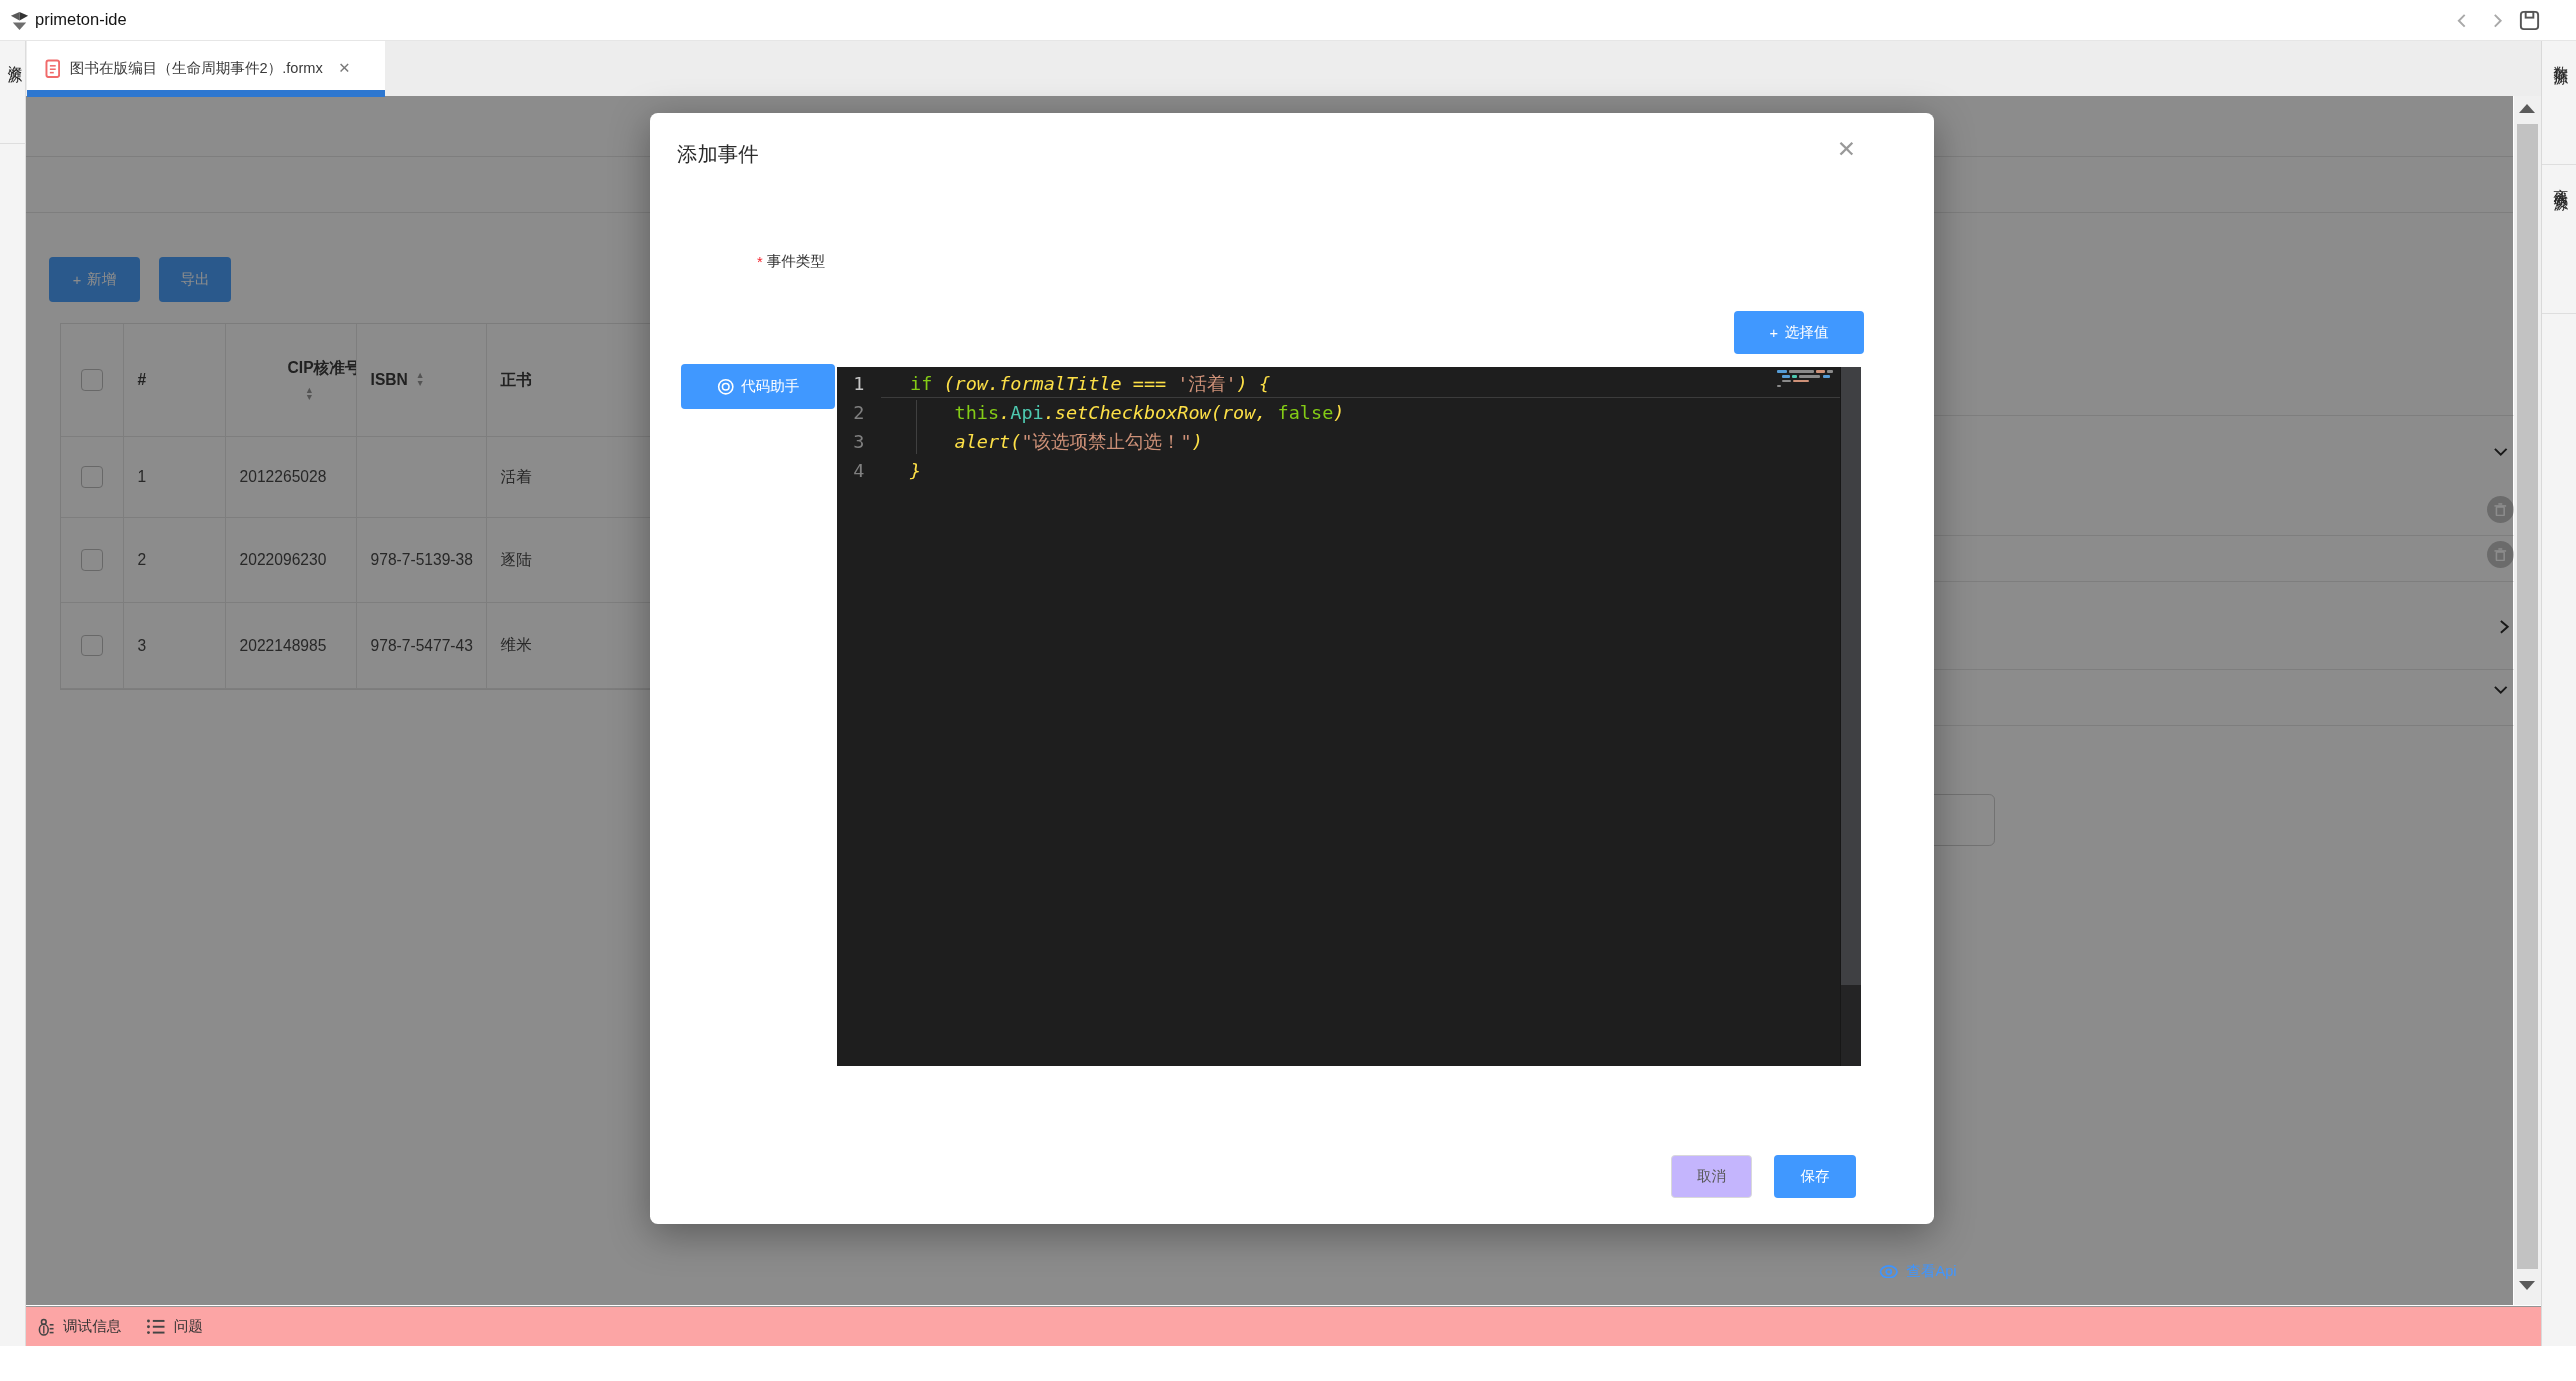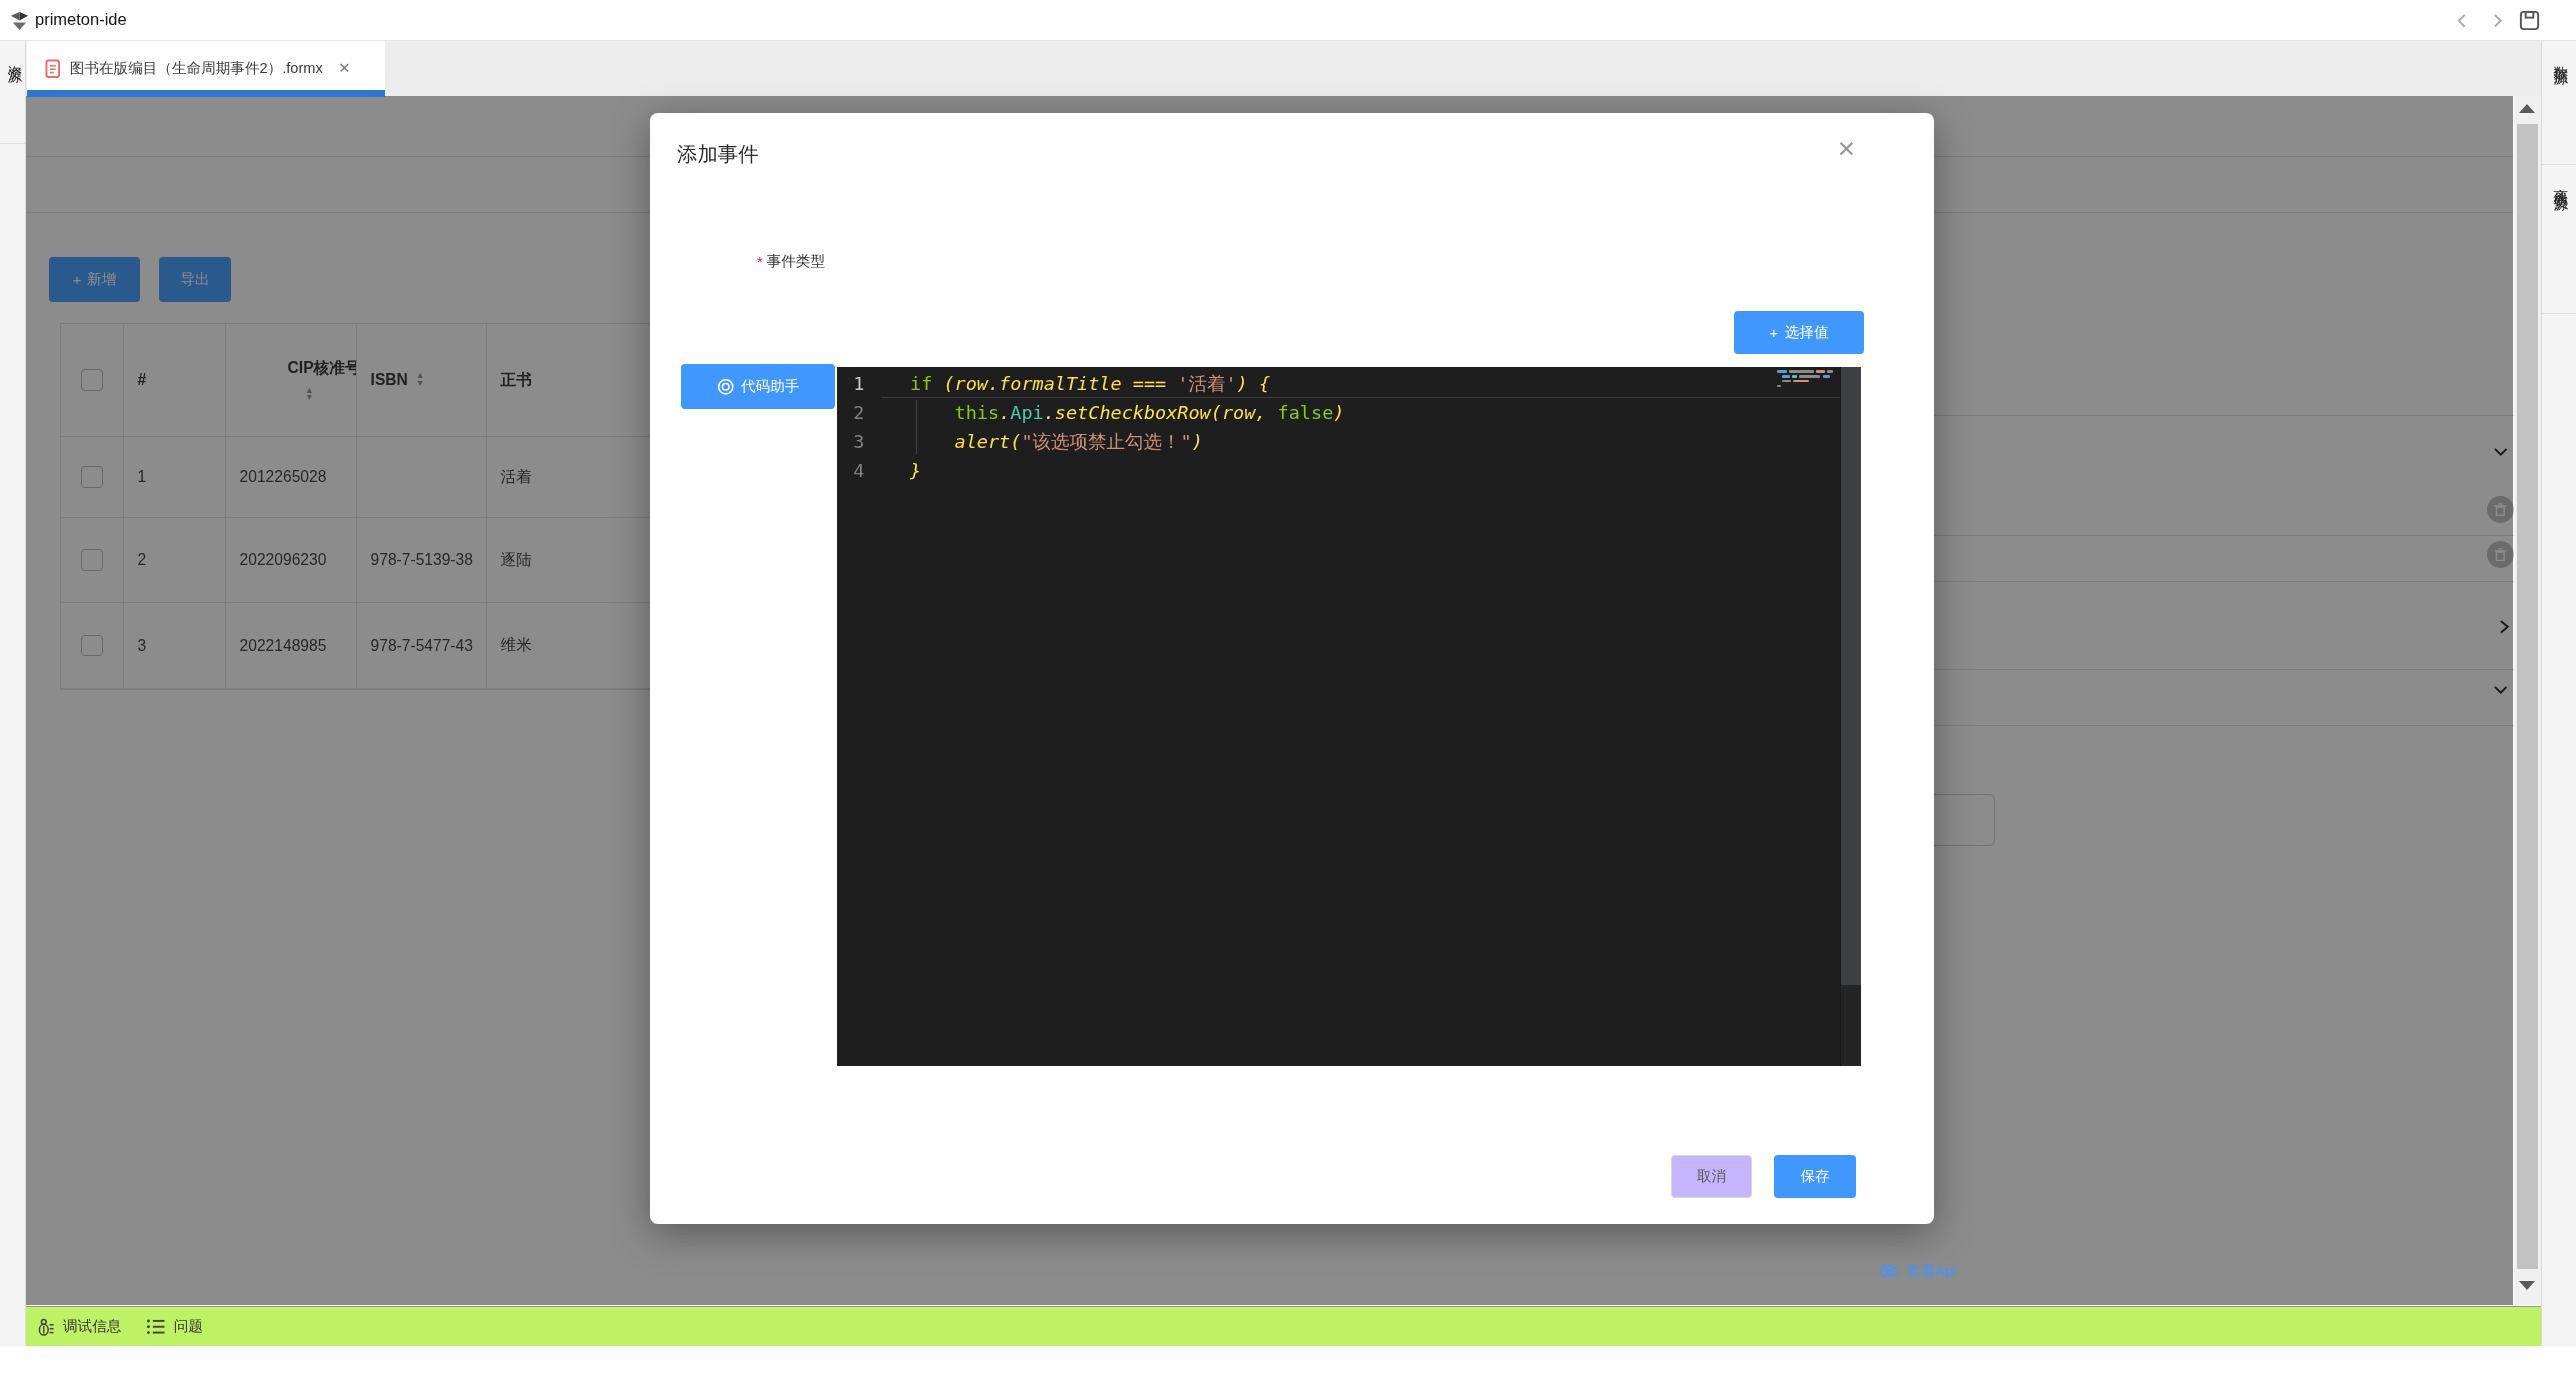--- a/index.html
+++ b/index.html
@@ -65,21 +65,21 @@
   #sb-down{ border-top:9.7px solid #5a5a5a; }
   #sb-thumb { left:2.9px; top:28px; width:21.4px; height:1145px; background:#c2c2c2; }
 
   
   #right-sidebar { left:2541px; top:41px; width:35px; height:1305px; background:#f4f4f4; border-left:1px solid #d9d9d9; z-index:6; }
   #right-tab-datasource { left:8.8px; top:12.6px; }
   #right-tab-offline { left:8.8px; top:136px; }
   .rs-divider { left:0; width:35px; height:1px; background:#dedede; }
 
   
-  #bottom-toolbar { left:26px; top:1306px; width:2515px; height:40px; background:#bef264; border-top:1.9px solid #949494;
+  #bottom-toolbar { left:26px; top:1306px; width:2515px; height:40px; background:#fca5a5; border-top:1.9px solid #949494;
                     display:flex; padding-left:9.7px; gap:25px; z-index:6; }
   .bt-item { display:flex; align-items:center; gap:7.8px; font-size:14.6px; color:#333; cursor:pointer; }
   #statusbar { left:0; top:1345px; width:2576px; height:36px; background:#f1f1f1; border:1px solid #a8a8a8; border-bottom:none;
                border-radius:9.7px 9.7px 0 0; display:flex; align-items:center; padding-left:23px; font-size:14.6px; color:#2e2e2e; z-index:6; }
 
   
   #modal { left:650px; top:113px; width:1284px; height:1111px; background:#fff; border-radius:7.8px;
            box-shadow:0 9.7px 39px rgba(0,0,0,0.35); z-index:10; }
   #modal-title { left:27px; top:27px; font-size:20.4px; color:#2b2b2b; }
   #modal-close { left:1183px; top:23px; width:27px; height:27px; color:#999; font-size:23px; line-height:27px; text-align:center; cursor:pointer; }

